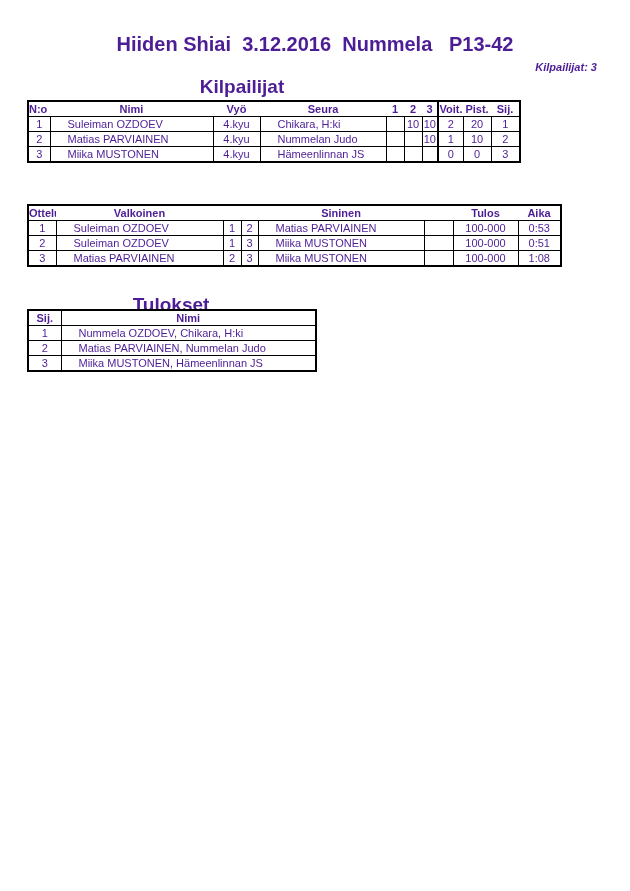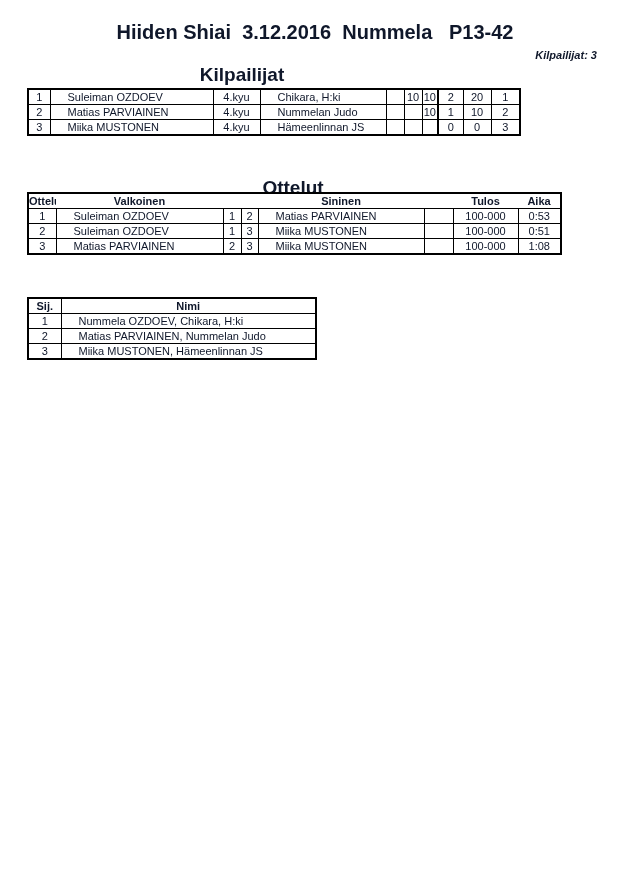--- a/index.html
+++ b/index.html
@@ -2,22 +2,23 @@
 <html><head>
 <meta charset="utf-8">
 <style>
   html, body { margin: 0; padding: 0; background: #ffffff; }
   .page {
     position: relative;
     width: 630px;
     height: 845px;
     background: #ffffff;
     font-family: "Liberation Sans", sans-serif;
-    color: #0f172a;
+    color: #4c1d95;
     overflow: hidden;
+    margin-top: 12px;
   }
   .page-title {
     position: absolute;
     top: 21px; left: 0;
     width: 630px;
     text-align: center;
     font-size: 20px;
     font-weight: bold;
     white-space: pre;
   }
@@ -89,20 +90,32 @@
         <col style="width:47px">
         <col style="width:126px">
       <col style="width:18px">
         <col style="width:18px">
         <col style="width:16px">
       <col style="width:25px">
         <col style="width:28px">
         <col style="width:29px">
     </colgroup>
     <tbody>
+        <tr class="hdr">
+      <td class="hleft">N:o</td>
+      <td>Nimi</td>
+      <td>Vyö</td>
+      <td>Seura</td>
+      <td>1</td>
+      <td>2</td>
+      <td>3</td>
+      <td class="sep">Voit.</td>
+      <td>Pist.</td>
+      <td>Sij.</td>
+    </tr>
     <tr>
       <td>1</td>
       <td class="left">Suleiman OZDOEV</td>
       <td>4.kyu</td>
       <td class="left">Chikara, H:ki</td>
       <td></td>
       <td>10</td>
       <td>10</td>
       <td class="sep">2</td>
       <td>20</td>
@@ -128,21 +141,20 @@
       <td></td>
       <td></td>
       <td></td>
       <td class="sep">0</td>
       <td>0</td>
       <td>3</td>
     </tr>
   </tbody>
     </table>
 
-  <div class="section-title st-ottelut">Ottelut</div>
   <table class="t t2">
     <colgroup>
       <col style="width:28px">
         <col style="width:167px">
         <col style="width:18px">
         <col style="width:17px">
       <col style="width:166px">
         <col style="width:29px">
         <col style="width:65px">
         <col style="width:43px">
@@ -184,20 +196,21 @@
       <td>2</td>
       <td>3</td>
       <td class="left">Miika MUSTONEN</td>
       <td></td>
       <td>100-000</td>
       <td>1:08</td>
     </tr>
   </tbody>
     </table>
 
+  <div class="section-title st-tulokset">Tulokset</div>
   <table class="t t3">
     <colgroup>
       <col style="width:33px">
         <col style="width:255px">
     </colgroup>
     <tbody>
         <tr class="hdr">
       <td>Sij.</td>
       <td class="hline">Nimi</td>
     </tr>

